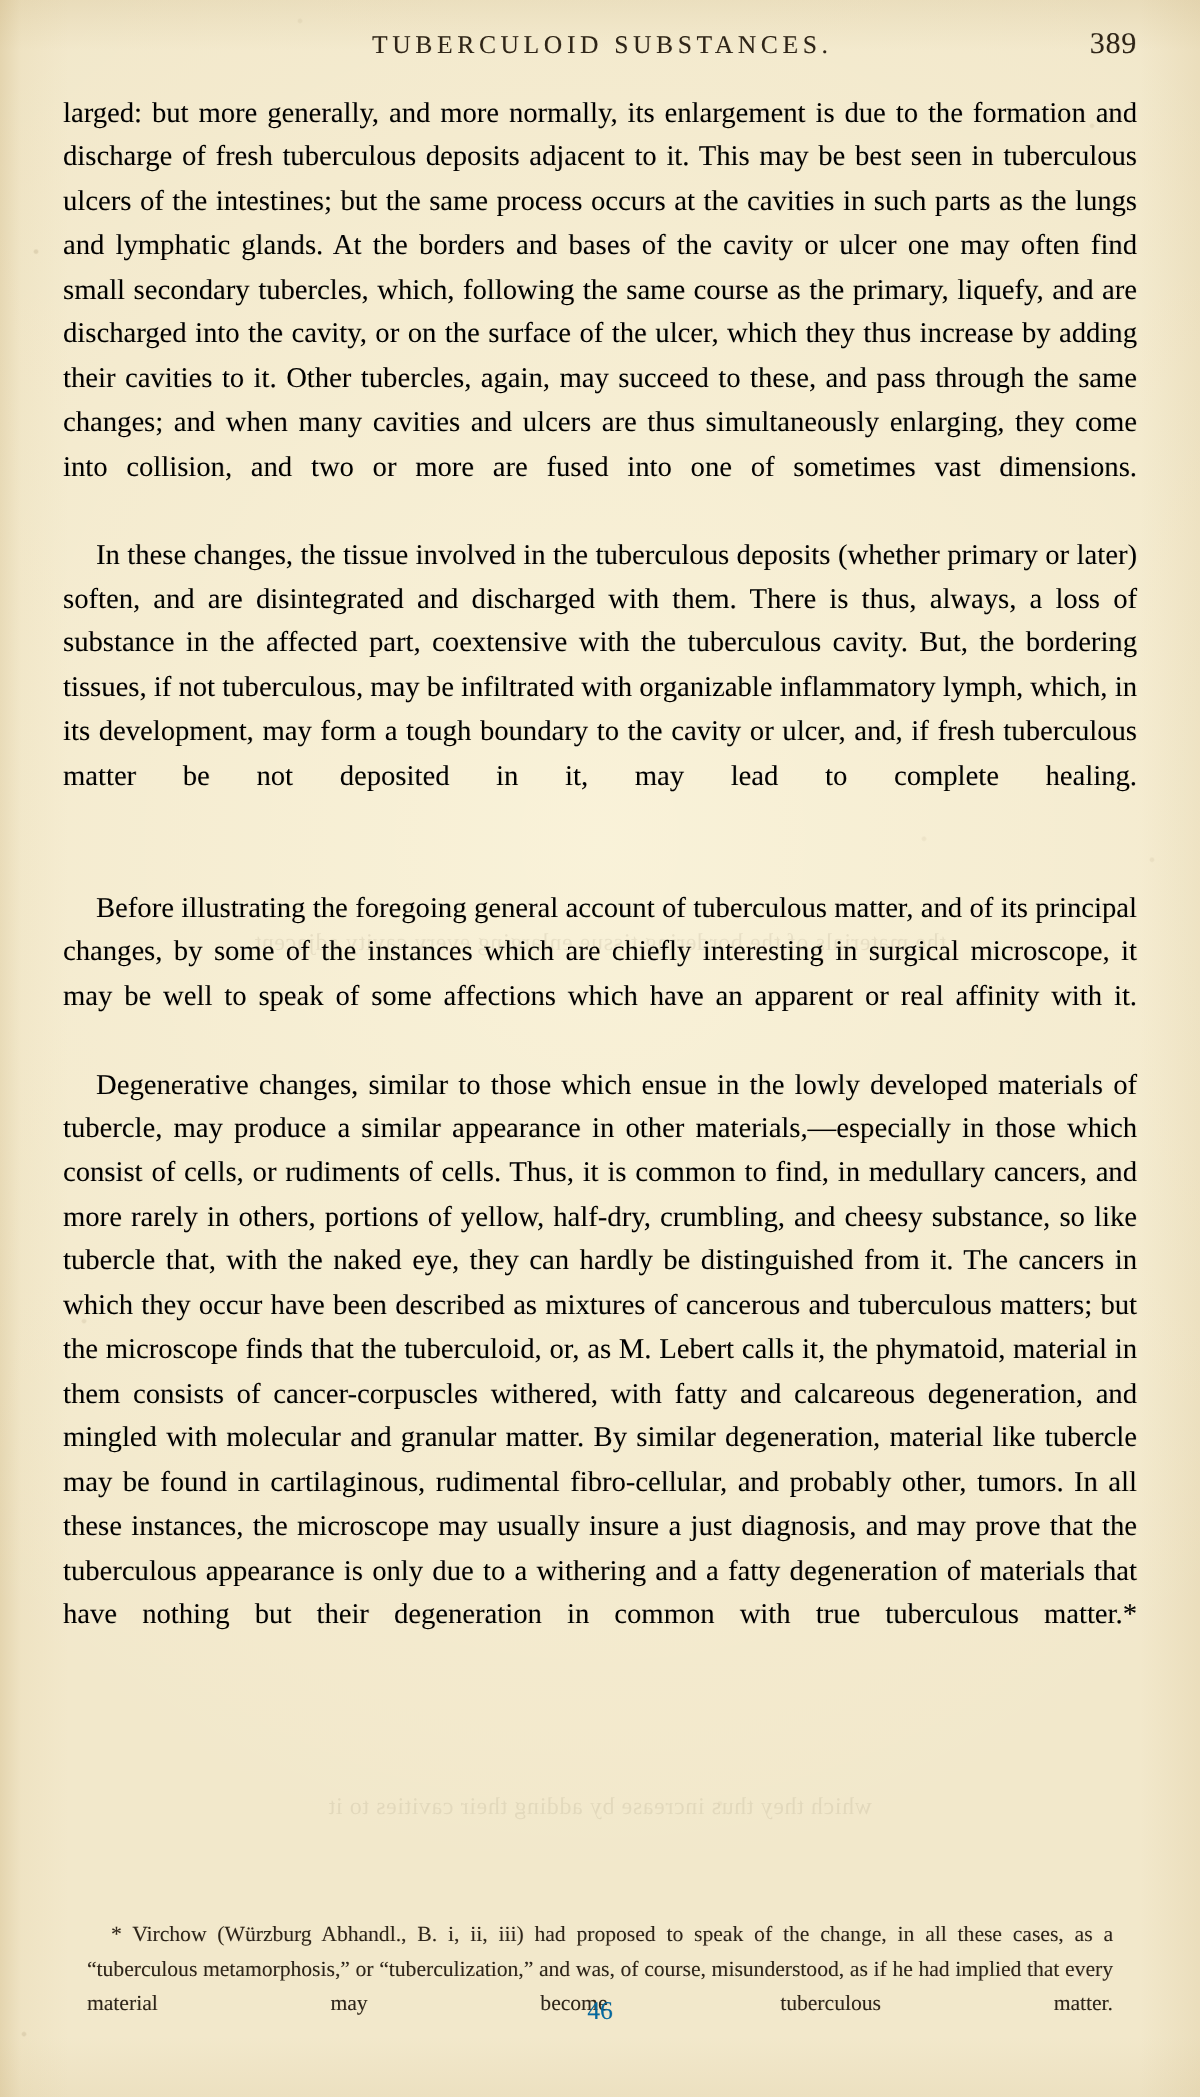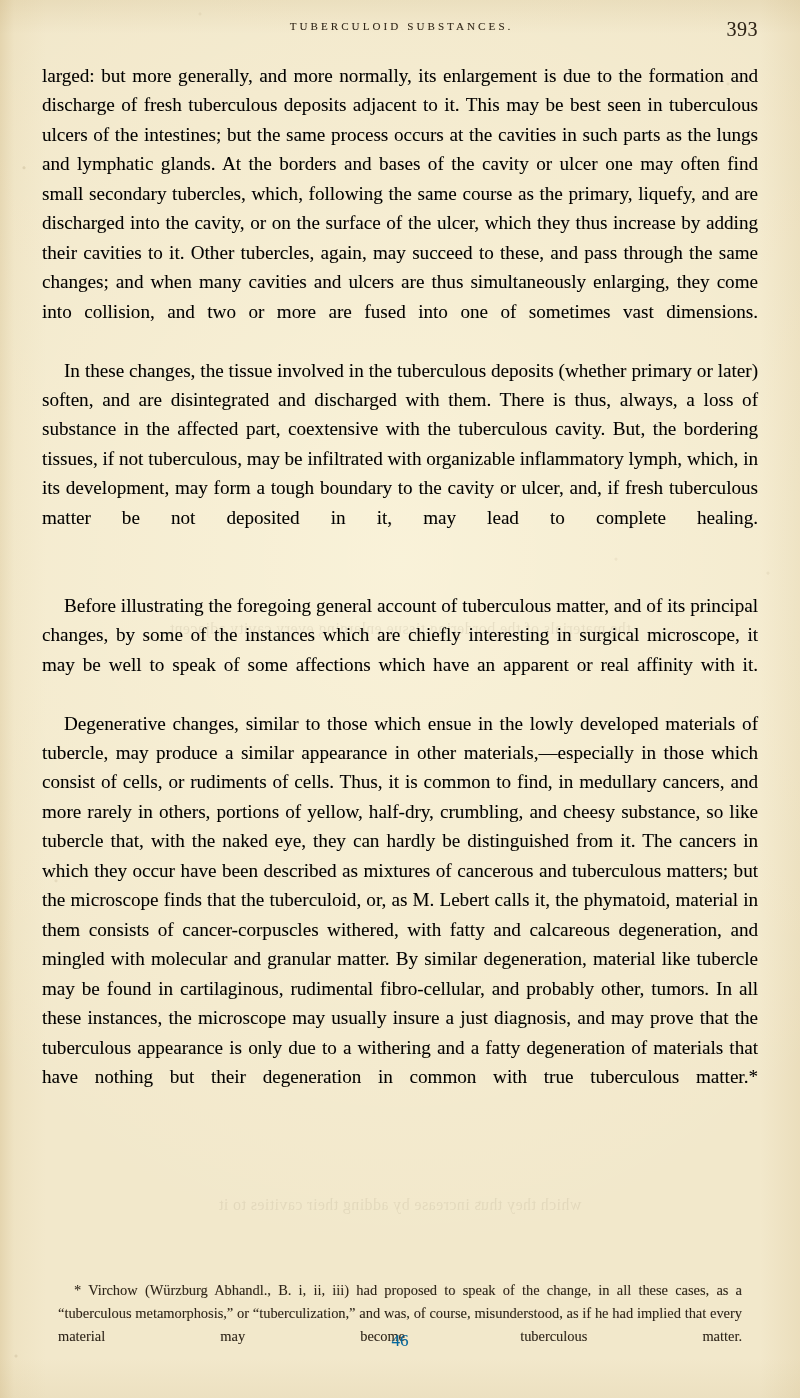--- a/index.html
+++ b/index.html
@@ -72,21 +72,21 @@
     position: absolute;
     top: 20px;
     left: 42px;
     right: 42px;
     height: 26px;
   }
   .runhead-title {
     position: absolute;
     left: 0; right: 0;
     text-align: center;
-    font-size: 11px;
+    font-size: 17px;
     letter-spacing: 3.1px;
     text-indent: 3.1px;
     color: #2e2417;
     white-space: nowrap;
   }
   .runhead-folio {
     position: absolute;
     right: 0;
     top: -2px;
     font-size: 20px;
@@ -162,21 +162,21 @@
 <div class="paper"></div>
 <div class="speckle"></div>
 
 <div class="bleed b1">the materials of the bordering tissue enlarging every cavity adjacent</div>
 <div class="bleed b2">which they thus increase by adding their cavities to it</div>
 
 <div class="page">
 
   <div class="runhead">
     <div class="runhead-title ink">TUBERCULOID SUBSTANCES.</div>
-    <div class="runhead-folio ink">393</div>
+    <div class="runhead-folio ink">389</div>
   </div>
 
   <div class="body ink">
     <p class="first">larged: but more generally, and more normally, its enlargement is due to the formation and discharge of fresh tuberculous deposits adjacent to it. This may be best seen in tuberculous ulcers of the intestines; but the same process occurs at the cavities in such parts as the lungs and lymphatic glands. At the borders and bases of the cavity or ulcer one may often find small secondary tubercles, which, following the same course as the primary, liquefy, and are discharged into the cavity, or on the surface of the ulcer, which they thus increase by adding their cavities to it. Other tubercles, again, may succeed to these, and pass through the same changes; and when many cavities and ulcers are thus simultaneously enlarging, they come into collision, and two or more are fused into one of sometimes vast dimensions.</p>
     <p>In these changes, the tissue involved in the tuberculous deposits (whether primary or later) soften, and are disintegrated and discharged with them. There is thus, always, a loss of substance in the affected part, coextensive with the tuberculous cavity. But, the bordering tissues, if not tuberculous, may be infiltrated with organizable inflammatory lymph, which, in its development, may form a tough boundary to the cavity or ulcer, and, if fresh tuberculous matter be not deposited in it, may lead to complete healing.</p>
     <p class="gap">Before illustrating the foregoing general account of tuberculous matter, and of its principal changes, by some of the instances which are chiefly interesting in surgical microscope, it may be well to speak of some affections which have an apparent or real affinity with it.</p>
     <p>Degenerative changes, similar to those which ensue in the lowly developed materials of tubercle, may produce a similar appearance in other materials,—especially in those which consist of cells, or rudiments of cells. Thus, it is common to find, in medullary cancers, and more rarely in others, portions of yellow, half-dry, crumbling, and cheesy substance, so like tubercle that, with the naked eye, they can hardly be distinguished from it. The cancers in which they occur have been described as mixtures of cancerous and tuberculous matters; but the microscope finds that the tuberculoid, or, as M. Lebert calls it, the phymatoid, material in them consists of cancer-corpuscles withered, with fatty and calcareous degeneration, and mingled with molecular and granular matter. By similar degeneration, material like tubercle may be found in cartilaginous, rudimental fibro-cellular, and probably other, tumors. In all these instances, the microscope may usually insure a just diagnosis, and may prove that the tuberculous appearance is only due to a withering and a fatty degeneration of materials that have nothing but their degeneration in common with true tuberculous matter.*</p>
   </div>
 
   <div class="footnote ink">

